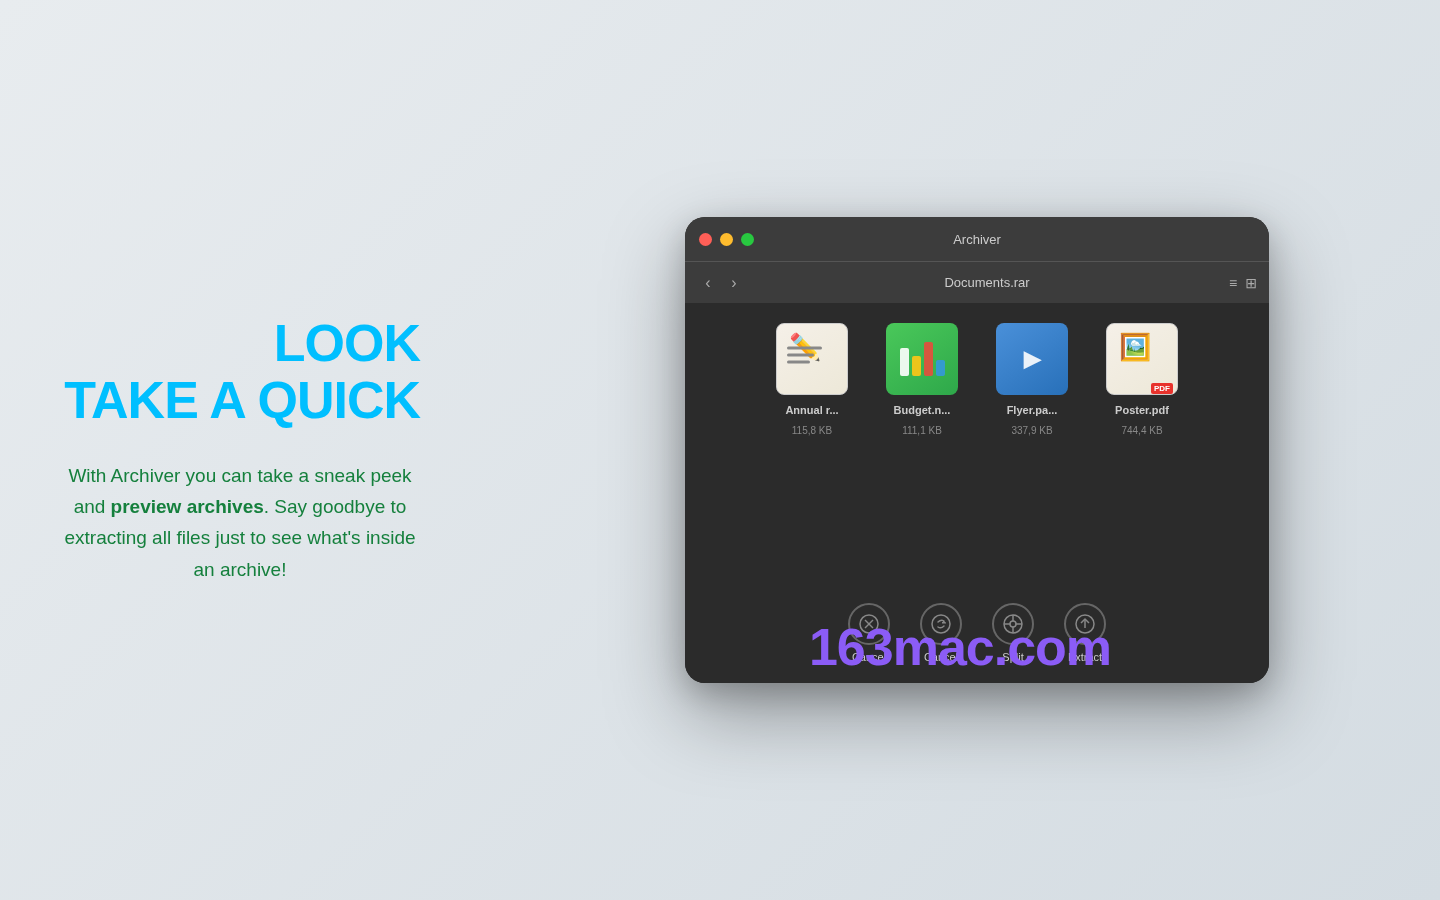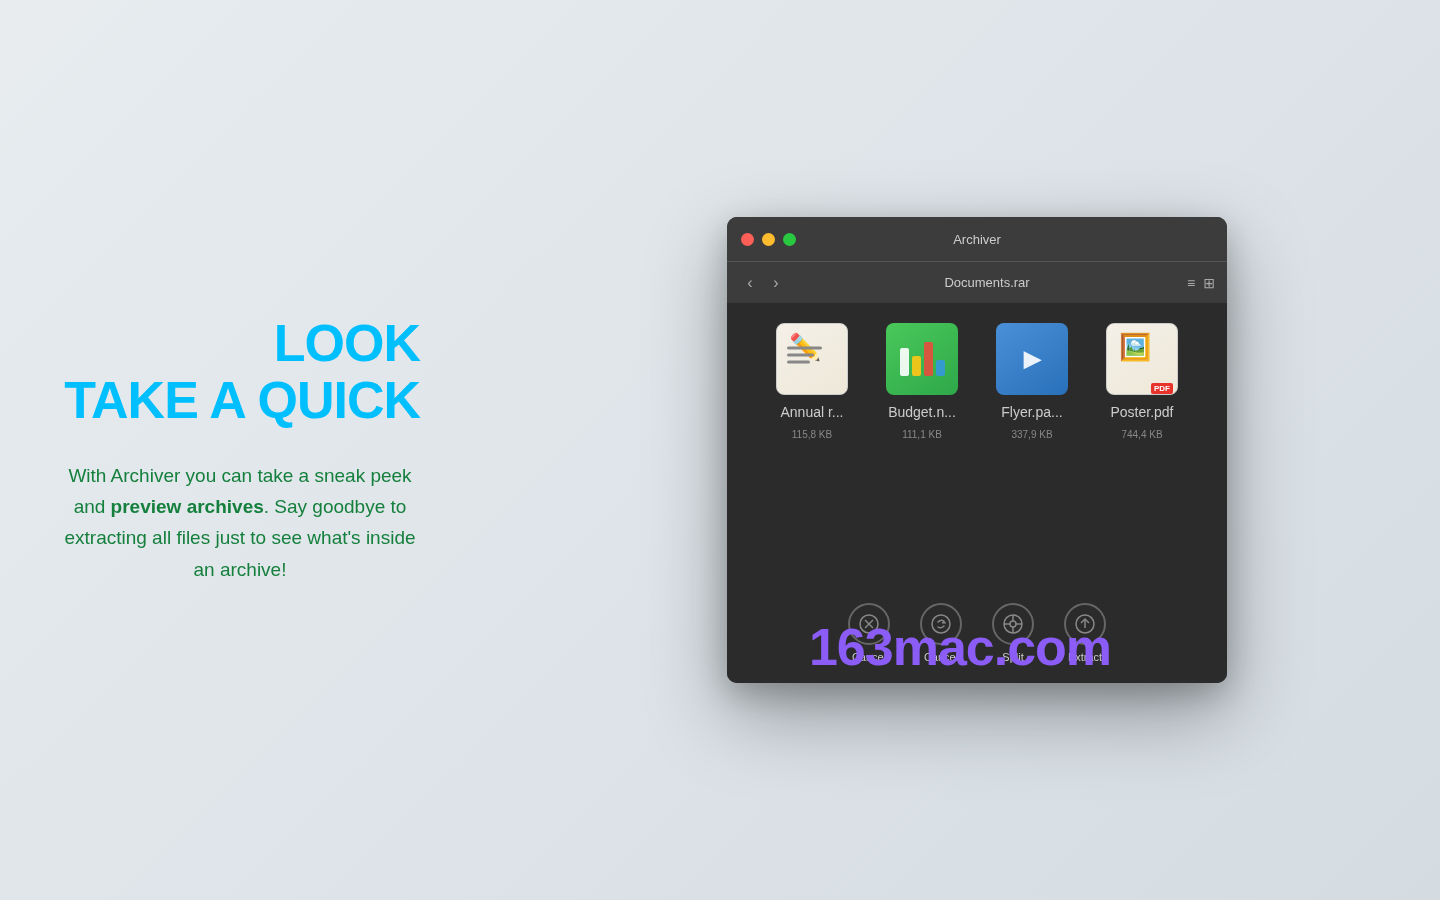--- a/index.html
+++ b/index.html
@@ -36,22 +36,22 @@
       flex: 1;
       display: flex;
       flex-direction: column;
       align-items: center;
       justify-content: center;
       padding: 40px;
       position: relative;
     }
 
     .mac-window {
-      width: 500px;
-      border-radius: 10px;
+      width: 584px;
+      border-radius: 20px;
       overflow: hidden;
       box-shadow: 0 30px 80px rgba(0,0,0,0.35), 0 10px 30px rgba(0,0,0,0.2);
       background: #2b2b2b;
       margin-left: 34px;
     }
 
     .window-titlebar {
       background: #3c3c3c;
       height: 44px;
       display: flex;
@@ -169,24 +169,25 @@
     .file-icon-keynote {
       background: linear-gradient(145deg, #4a90d9, #2870b9);
     }
 
     .file-icon-pdf {
       background: linear-gradient(145deg, #f5f0e8, #ede8d8);
       border: 1px solid #ccc;
     }
 
     .file-name {
-      font-size: 14px;
+      font-size: 11px;
       color: #ccc;
       text-align: left;
       line-height: 1.3;
+      font-weight: bold;
     }
 
     .file-size {
       font-size: 10px;
       color: #888;
       text-align: center;
     }
 
     .window-actions {
       background: #2b2b2b;

